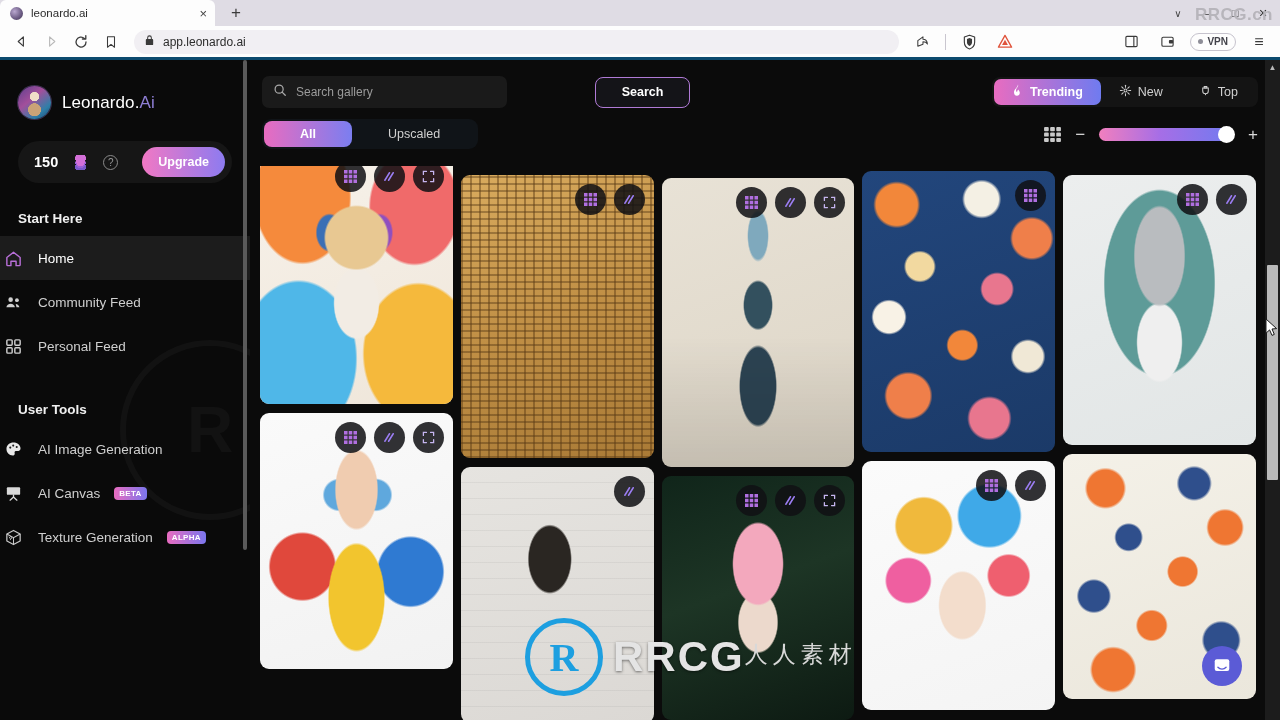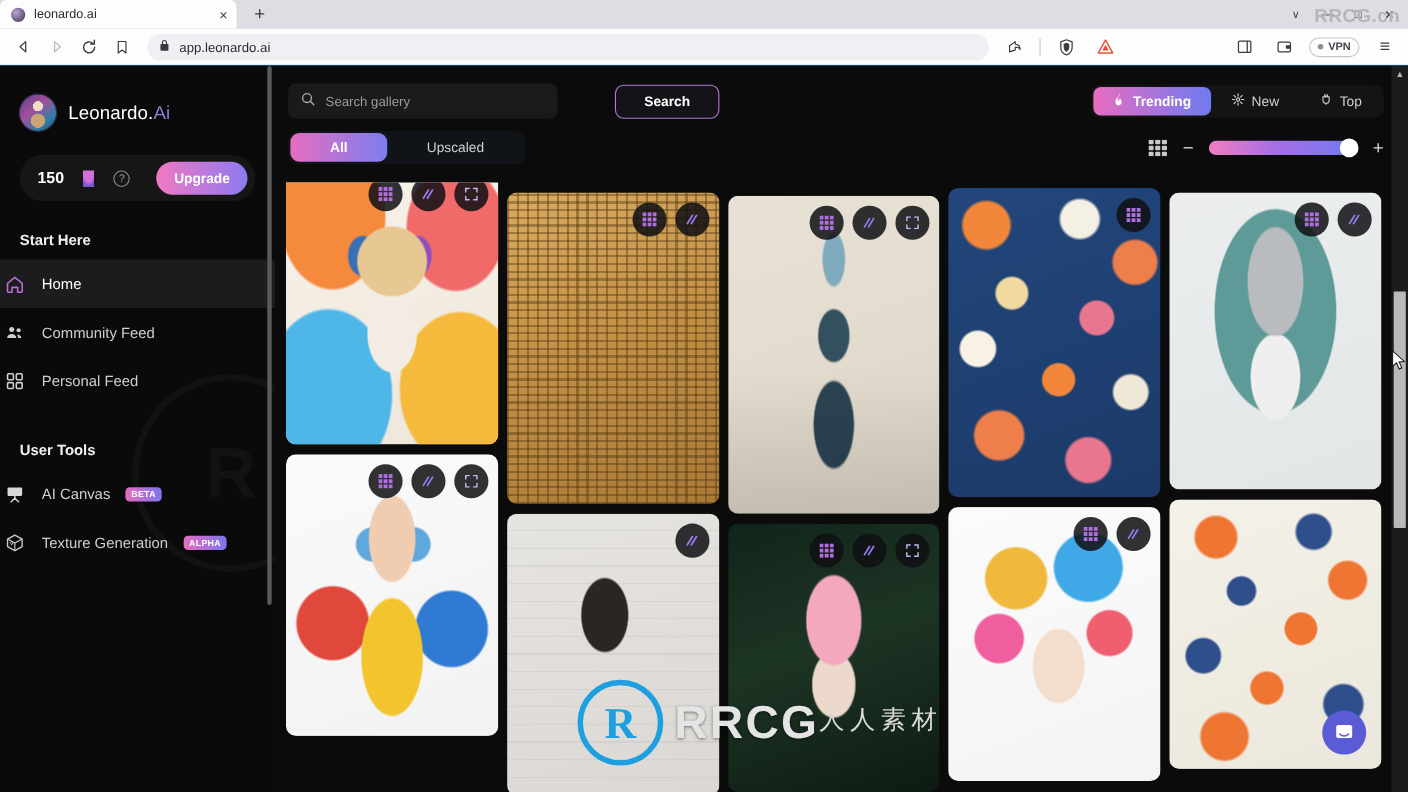--- a/index.html
+++ b/index.html
@@ -35,21 +35,21 @@
   .tabstrip-right {
     margin-left:auto; display:flex; align-items:center; gap:2px; padding-right:4px;
     height:26px;
   }
   .win-btn { width:26px;height:22px;display:flex;align-items:center;justify-content:center;
     font-size:11px;color:#333;cursor:pointer;}
   .chev { font-size:10px; color:#444; width:28px; display:flex;align-items:center;justify-content:center;}
 
   .toolbar {
     height:34px; background:#fdfdfd; display:flex; align-items:center;
-    padding: 0 8px; gap: 4px; border-bottom:1px solid #0c4a6e;
+    padding: 0 8px; gap: 4px; border-bottom:3px solid #0c4a6e;
   }
   .tb-icon {
     width:26px; height:26px; display:flex;align-items:center;justify-content:center;
     color:#3a3a3a; cursor:pointer; flex:none;
   }
   .tb-icon.disabled { opacity:.35; }
   .urlbar {
     flex:1; height:24px; background:#f1eff3; border-radius:12px;
     display:flex; align-items:center; gap:8px; padding:0 10px; margin:0 6px;
     font-size:12px; color:#2c2c2c;
@@ -132,21 +132,21 @@
     background:linear-gradient(90deg,#e86cc0,#7b76ee); letter-spacing:.3px;
   }
   .sb-scrollbar {
     position:absolute; right:3px; top:0px; width:4px; height:490px;
     background:#5a5a5a; border-radius:2px;
   }
 
   
   .main { flex:1; background:#0b0b0b; position:relative; overflow:hidden; }
   .topbar { padding: 16px 22px 0 12px; }
-  .topbar-row1 { display:flex; align-items:center; }
+  .topbar-row1 { display:flex; align-items:center;gap:36px; }
   .search-wrap {
     width:245px; height:32px; background:#1a1a1a; border-radius:7px;
     display:flex; align-items:center; gap:9px; padding:0 11px;
   }
   .search-wrap input {
     background:transparent;border:none;outline:none;color:#d6d6d6;font-size:12px;
     font-family:"Liberation Sans",sans-serif; width:100%;
   }
   .search-wrap input::placeholder { color:#9b9b9b; }
   .search-btn {
@@ -490,20 +490,31 @@
               <rect x="11.4" y="11.4" width="5.6" height="5.6" rx="1" fill="none" stroke="#d0d0d0" stroke-width="1.5"></rect>
             </svg>
         </span>
         <span>Personal Feed</span>
       </div>
 
 
 
       <div class="sb-section tools">User Tools</div>
 
+      <div class="sb-item">
+        <span class="sb-icon">
+          <svg width="19" height="19" viewBox="0 0 20 20">
+              <path d="M10 2.6c4.2 0 7.4 2.8 7.4 6.3 0 2.1-1.8 2.8-3.1 2.8h-1.5c-1 0-1.7.6-1.7 1.5 0 .5.2.8.2 1.3 0 1.1-.9 1.9-2 1.9-4 0-6.7-3.1-6.7-7.1S5.9 2.6 10 2.6Z" fill="#e8e8e8"></path>
+              <circle cx="6.6" cy="8" r="1.1" fill="#1a1a1a"></circle>
+              <circle cx="9.7" cy="5.9" r="1.1" fill="#1a1a1a"></circle>
+              <circle cx="13.4" cy="7.3" r="1.1" fill="#1a1a1a"></circle>
+            </svg>
+        </span>
+        <span>AI Image Generation</span>
+      </div>
 
       <div class="sb-item">
         <span class="sb-icon">
           <svg width="19" height="19" viewBox="0 0 20 20">
               <rect x="3" y="3.4" width="14" height="8" rx="1" fill="#d8d8d8"></rect>
               <path d="M10 11.4v2.2M10 13.6 6.4 17M10 13.6 13.6 17" stroke="#d8d8d8" stroke-width="1.4" stroke-linecap="round" fill="none"></path>
             </svg>
         </span>
         <span>AI Canvas</span>
         <span class="badge">BETA</span>

